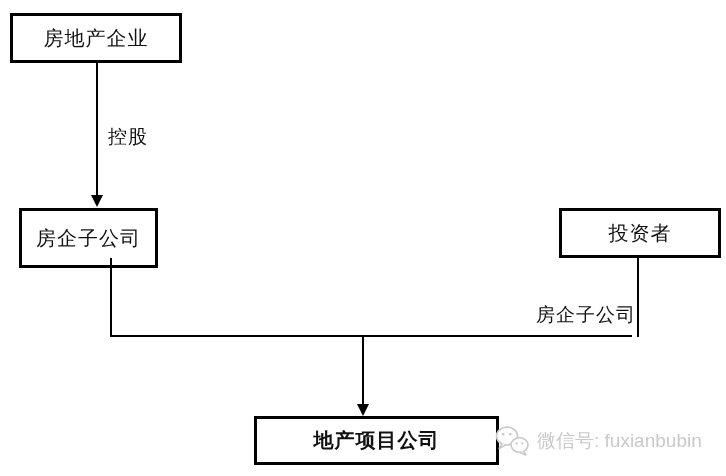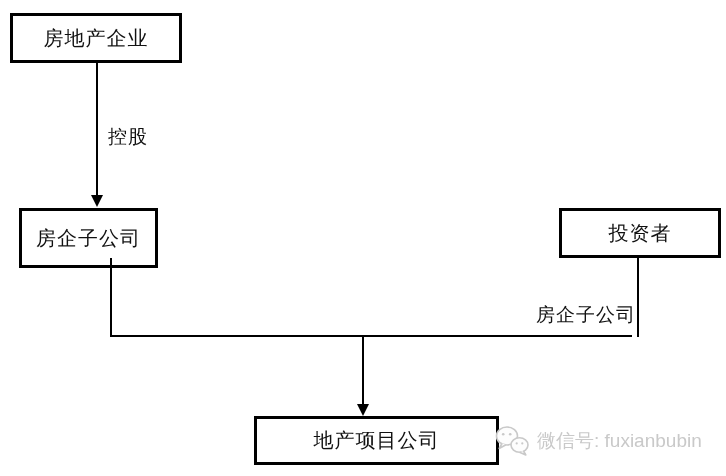--- a/index.html
+++ b/index.html
@@ -33,21 +33,21 @@
     align-items: center;
     justify-content: center;
     font-size: 20px;
     letter-spacing: 1px;
     color: #111;
     white-space: nowrap;
   }
   #node-parent     { left: 10px;  top: 13px;  width: 172px; height: 50px; }
   #node-subsidiary { left: 19px;  top: 208px; width: 139px; height: 60px; }
   #node-investor   { left: 559px; top: 208px; width: 162px; height: 50px; }
-  #node-project    { left: 254px; top: 416px; width: 245px; height: 49px; }
+  #node-project    { left: 254px; top: 416px; width: 245px; height: 49px; font-weight: bold; }
 
   .vline, .hline {
     position: absolute;
     background: var(--line);
   }
   #holding-line        { left: 96px;  top: 63px;  width: 2px;   height: 133px; }
   #subsidiary-drop     { left: 110px; top: 258px; width: 2px;   height: 79px;  }
   #investor-drop       { left: 637px; top: 258px; width: 2px;   height: 79px;  }
   #merge-horizontal    { left: 110px; top: 335px; width: 522px; height: 2px;   }
   #project-arrow-line  { left: 362px; top: 337px; width: 2px;   height: 68px;  }

